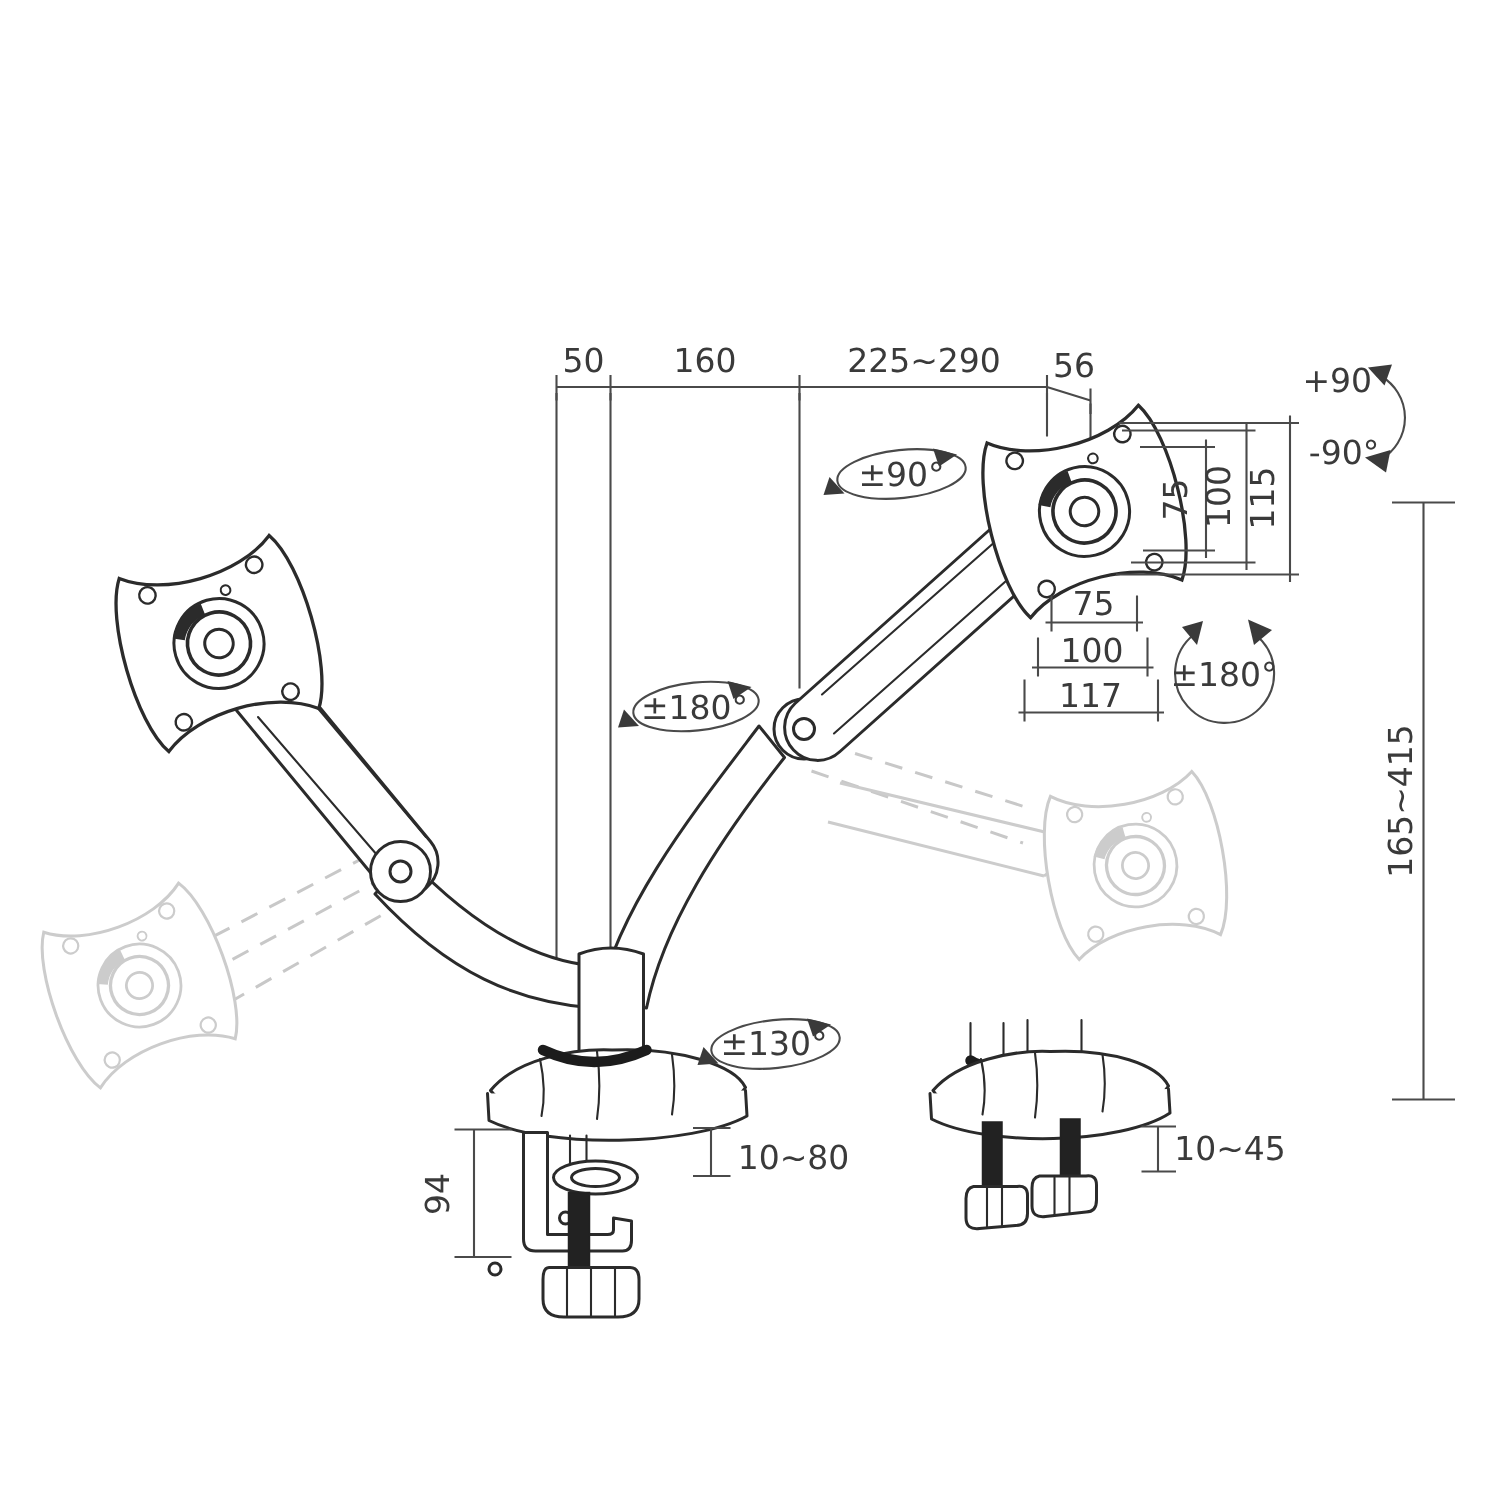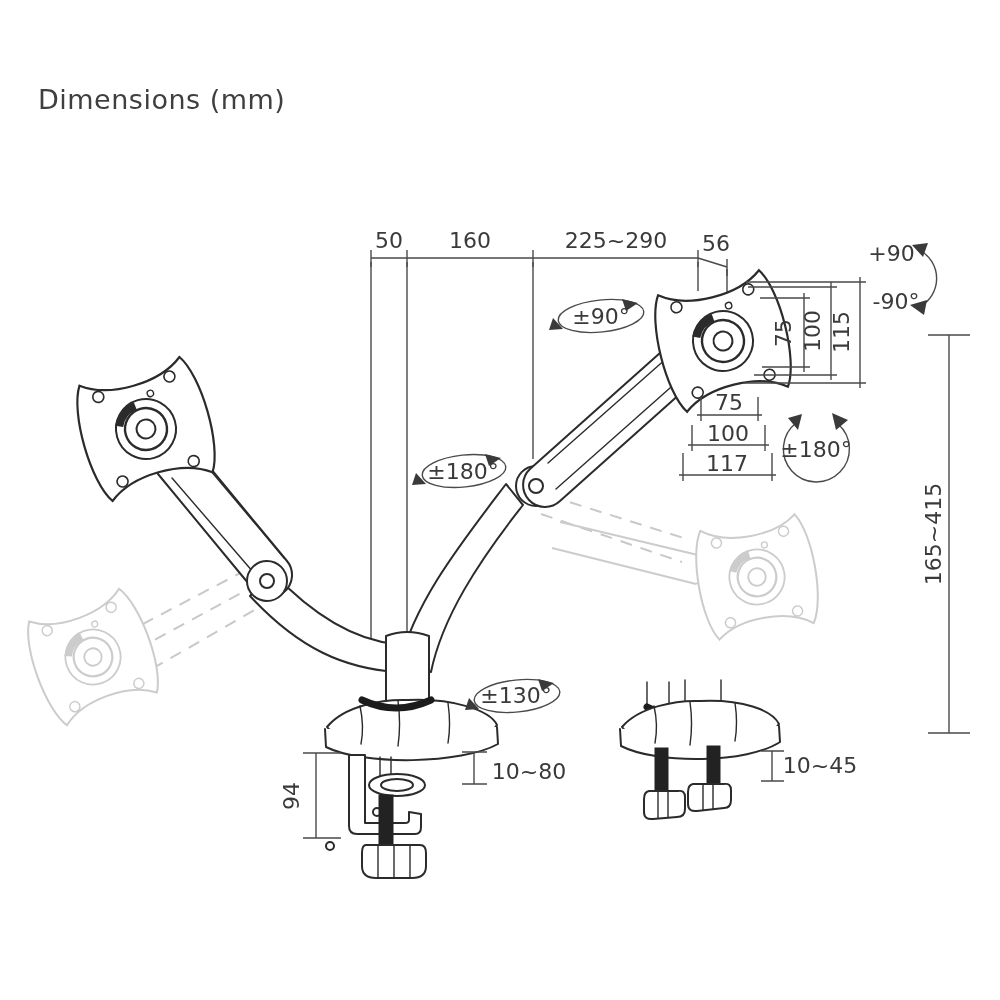--- a/index.html
+++ b/index.html
@@ -16,21 +16,20 @@
   .dim{stroke:#4a4a4a;stroke-width:1.4;fill:none;stroke-linecap:butt;}
   .arrow{fill:#3a3a3a;stroke:none;}
   .ghostline{stroke:#cccccc;stroke-width:2;fill:none;}
   .ghostdash{stroke:#c8c8c8;stroke-width:2;fill:none;stroke-dasharray:12 9;} 
 </style>
 </head>
 <body>
 
 <div class="canvas">
 
-  <div class="title">Dimensions (mm)</div>
 
   <svg width="1000" height="1000" viewBox="0 0 1000 1000">
 
     <defs>
       <g id="vesa" stroke="currentColor">
         <path d="M -52 -60 C -26 -40, 26 -40, 52 -60 C 68 -36, 68 36, 52 60 C 26 40, -26 40, -52 60 C -68 36, -68 -36, -52 -60 Z" fill="#ffffff" stroke-width="2.2"></path>
         <circle cx="-37" cy="-44" r="5.5" fill="#ffffff" stroke-width="1.6"></circle>
         <circle cx="37" cy="-44" r="5.5" fill="#ffffff" stroke-width="1.6"></circle>
         <circle cx="-37" cy="44" r="5.5" fill="#ffffff" stroke-width="1.6"></circle>
         <circle cx="37" cy="44" r="5.5" fill="#ffffff" stroke-width="1.6"></circle>

